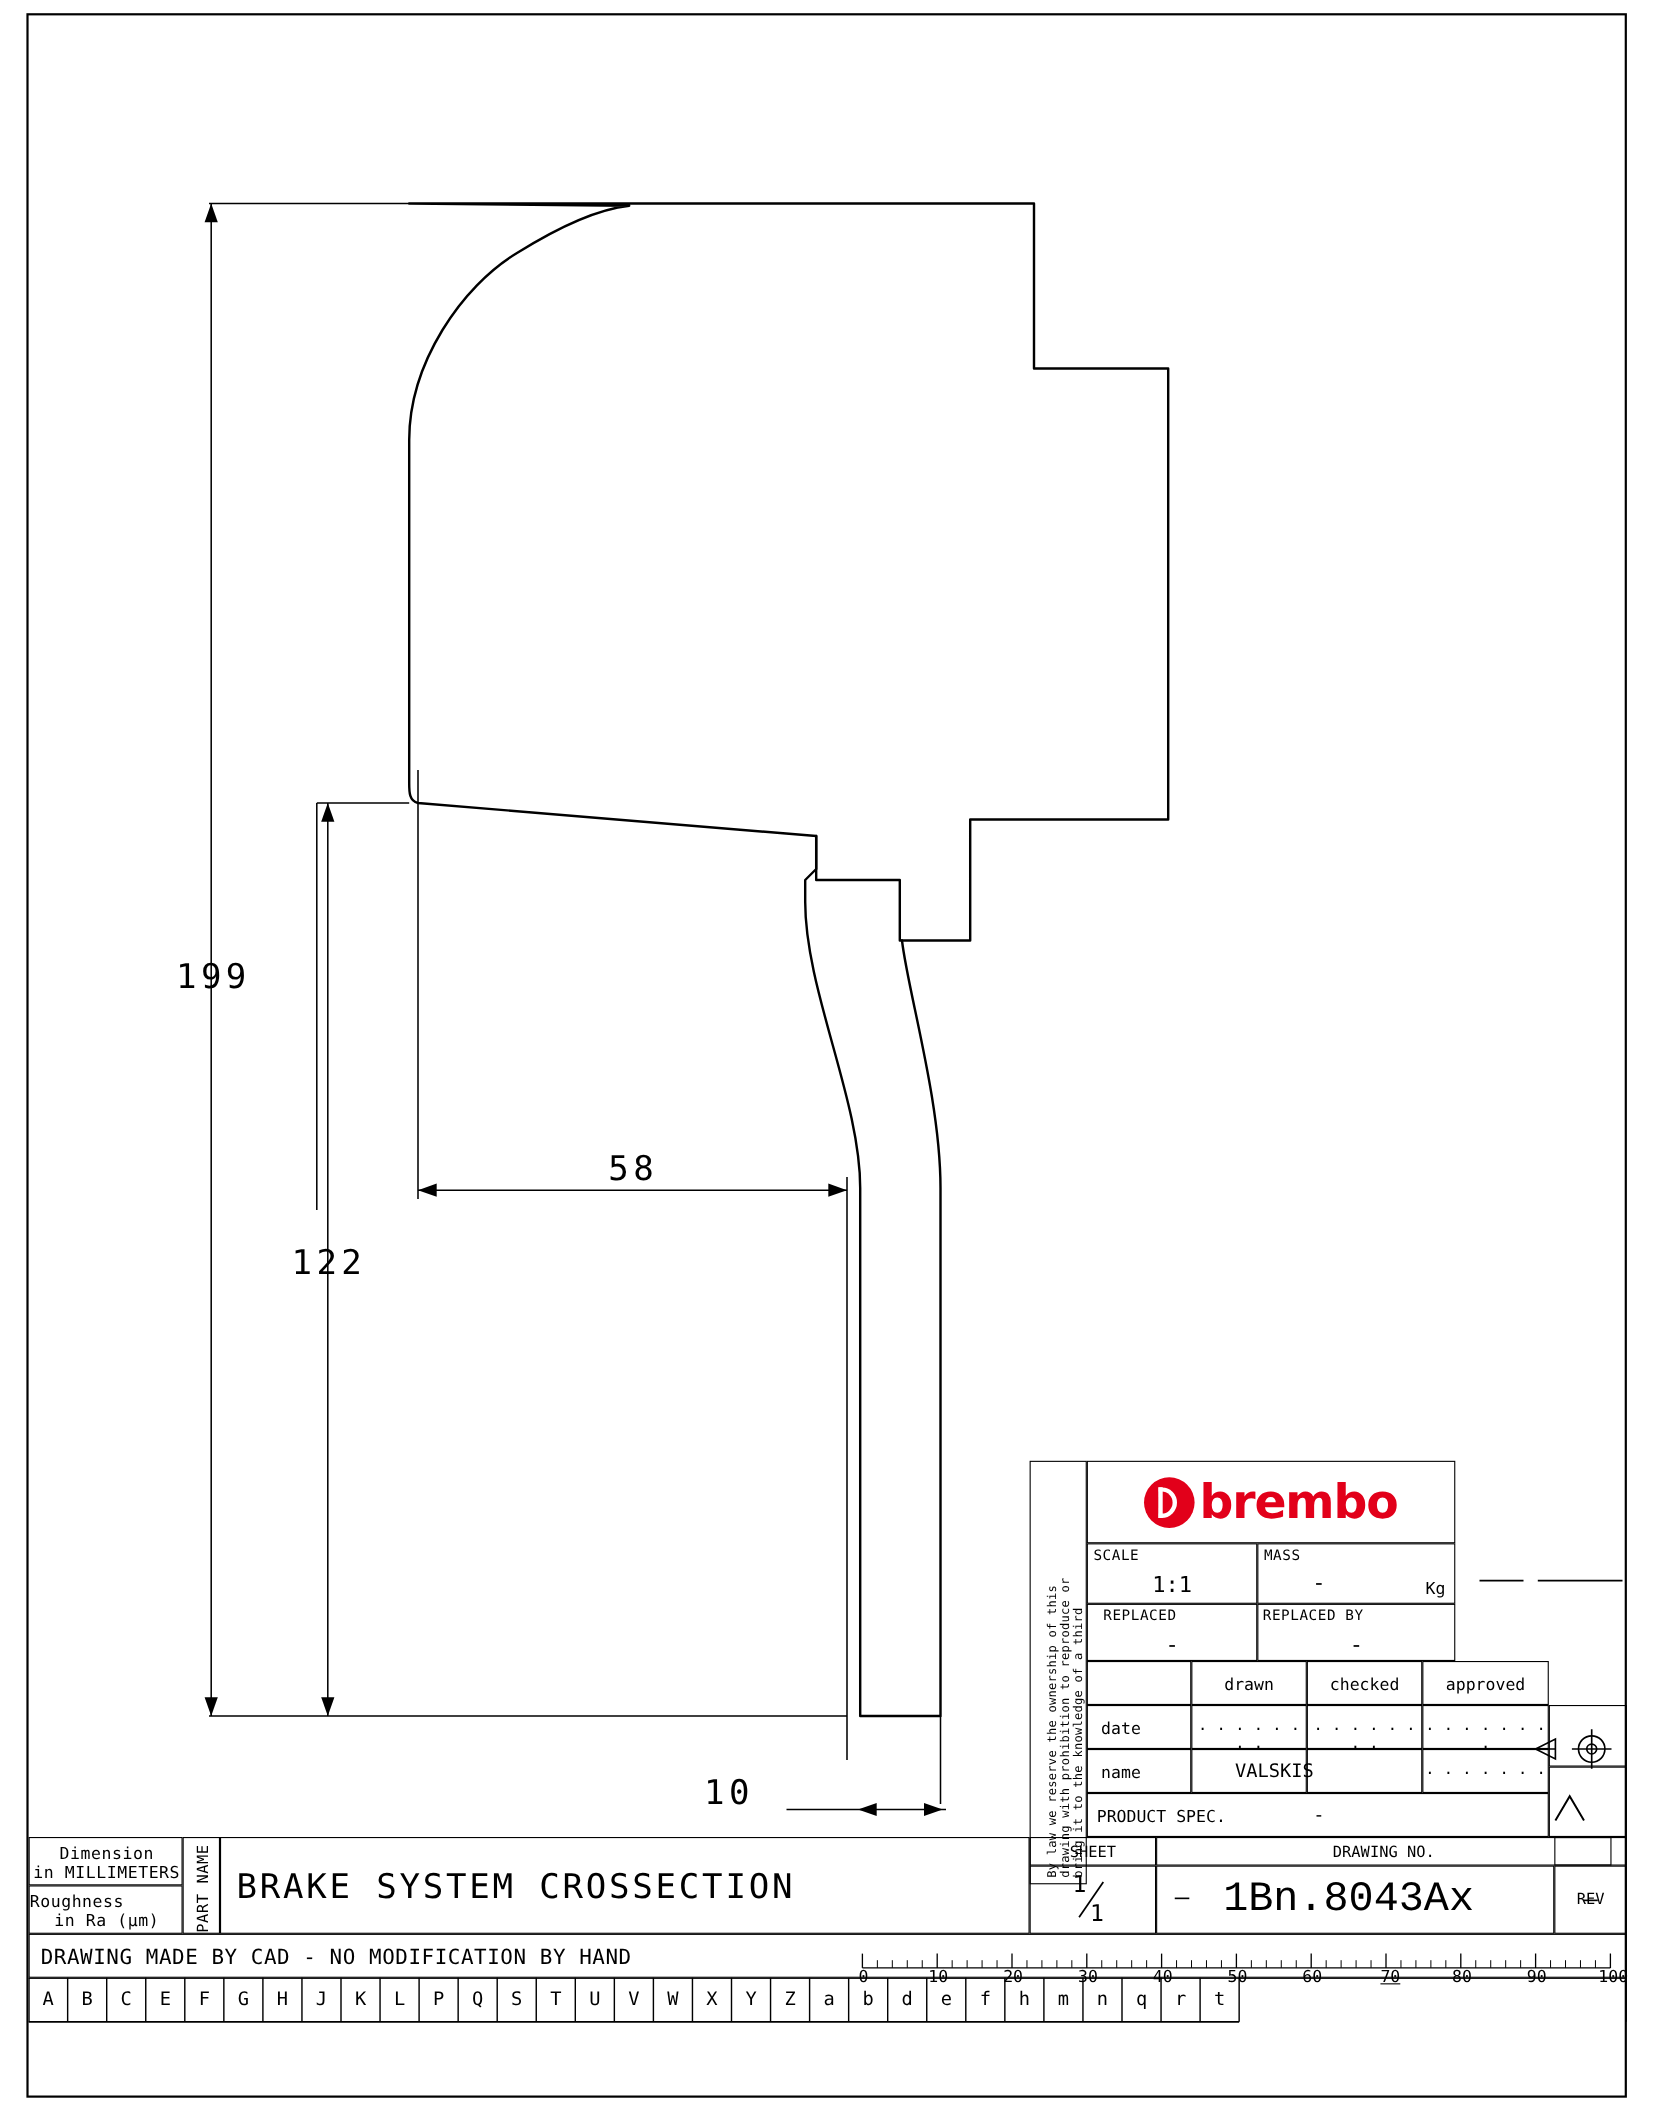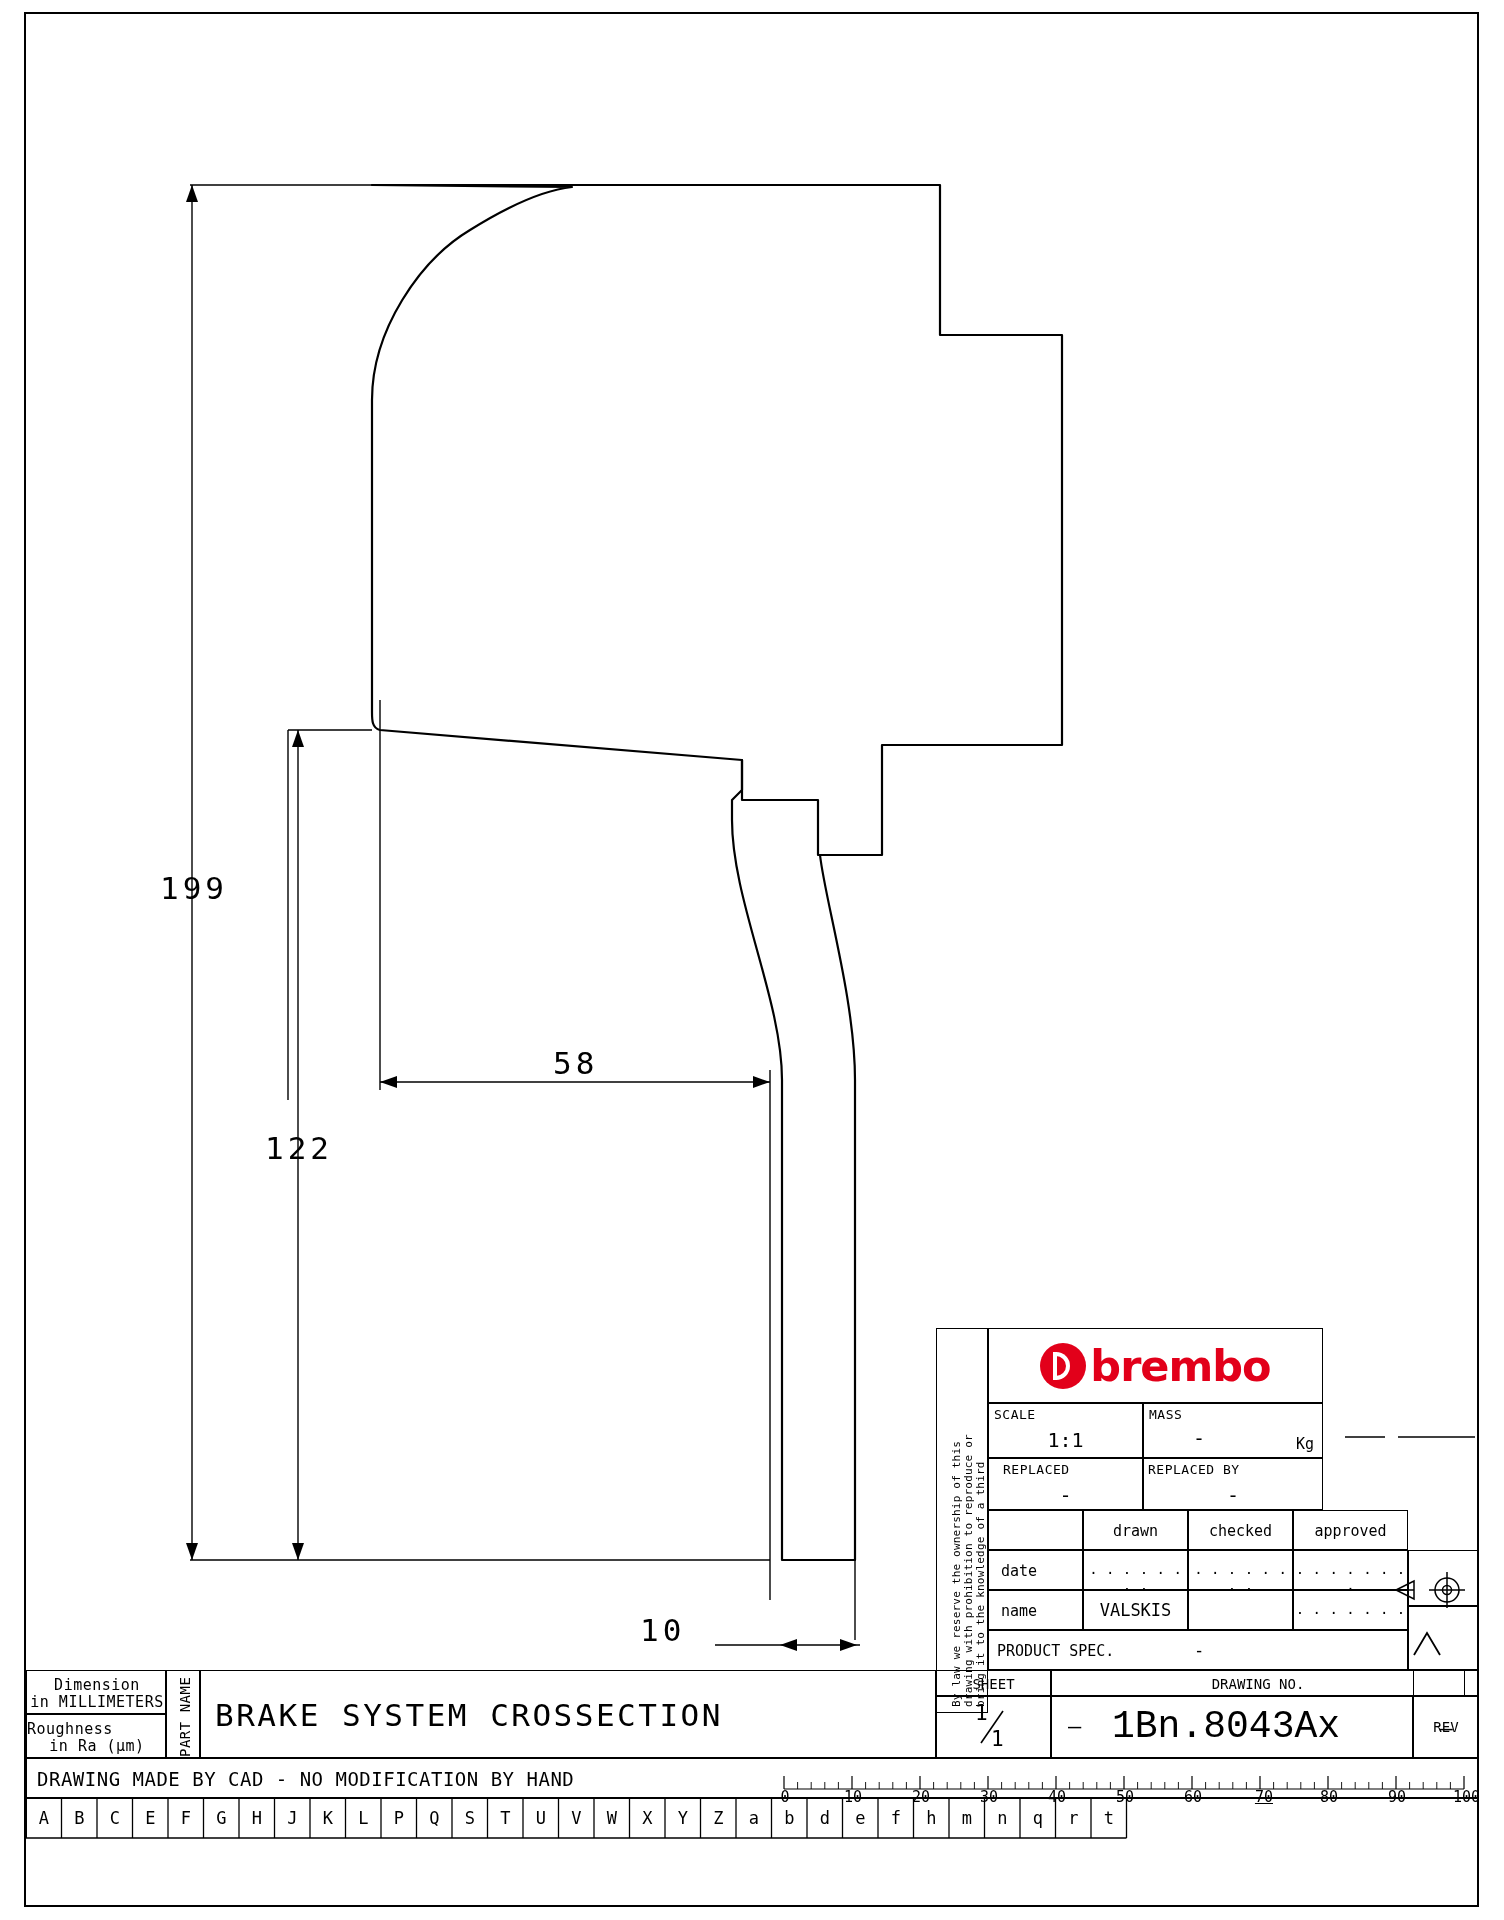--- a/index.html
+++ b/index.html
@@ -311,21 +311,21 @@
   <div class="tbcell" style="left:1188px; top:1550px; width:105px; height:40px;">
     <span class="val" style="top:10px; font-size:14px;">. . . . . . . .</span>
   </div>
   <div class="tbcell" style="left:1293px; top:1550px; width:115px; height:40px;">
     <span class="val" style="top:10px; font-size:14px;">. . . . . . . .</span>
   </div>
 
   <div class="tbcell" style="left:988px; top:1590px; width:95px; height:40px;">
     <span class="val" style="top:11px; font-size:15px; text-align:left; left:12px; width:auto;">name</span>
   </div>
-  <div class="tbcell" style="left:1083px; top:1590px; width:105px; height:40px;">
+  <div class="tbcell" style="left:1083px; top:1590px; width:105px; height:40px;padding-left:23px;">
     <span class="val" style="top:9px; font-size:17px;">VALSKIS</span>
   </div>
   <div class="tbcell" style="left:1188px; top:1590px; width:105px; height:40px;">
     <span class="val" style="top:10px; font-size:14px;"></span>
   </div>
   <div class="tbcell" style="left:1293px; top:1590px; width:115px; height:40px;">
     <span class="val" style="top:10px; font-size:14px;">. . . . . . .</span>
   </div>
 
   <div class="tbcell" style="left:988px; top:1630px; width:420px; height:40px;">

